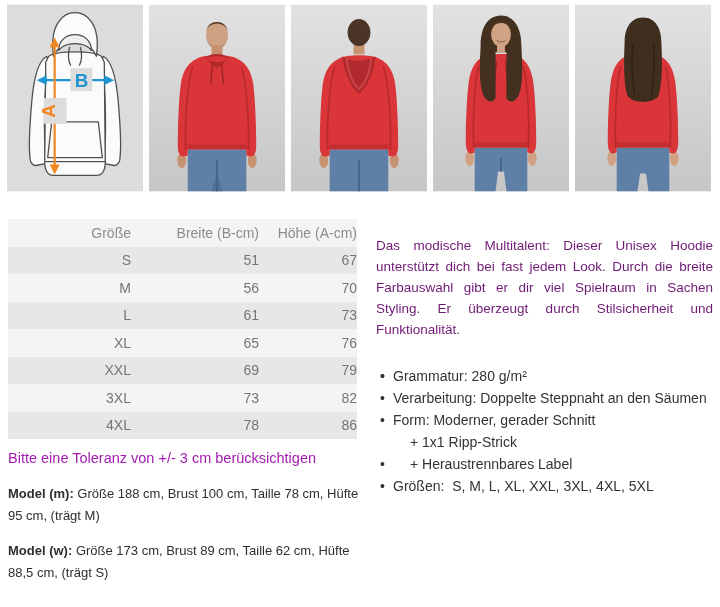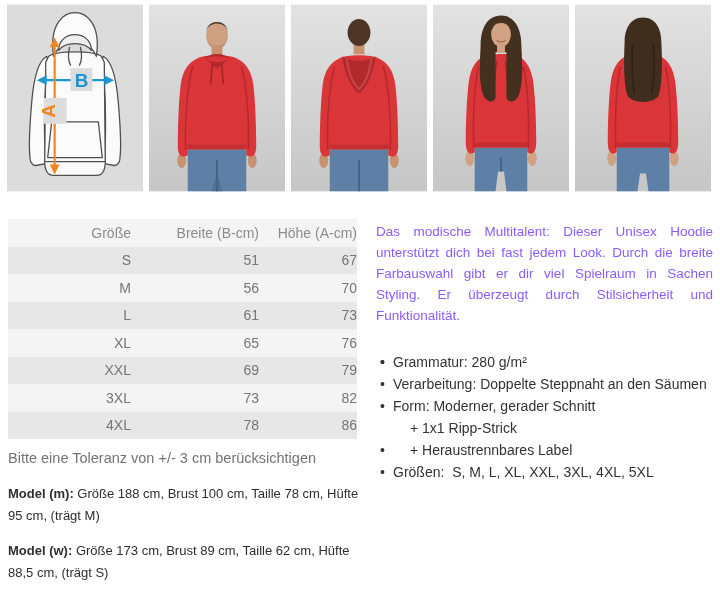--- a/index.html
+++ b/index.html
@@ -25,27 +25,27 @@
   table.size-table col.c3{width:98px;}
   table.size-table th,table.size-table td{
     height:27.5px;padding:0;text-align:right;font-weight:normal;vertical-align:middle;
   }
   table.size-table th:first-child,table.size-table td:first-child{padding-left:29px;}
   table.size-table thead tr{background:var(--table-row-light,#f4f4f4);color:#8c8c8c;}
   table.size-table tbody tr{color:#757575;}
   table.size-table tbody tr:nth-child(odd){background:var(--table-row-dark,#e7e7e7);}
   table.size-table tbody tr:nth-child(even){background:var(--table-row-light,#f4f4f4);}
 
-  .tolerance-note{margin-top:9px;font-size:14.5px;color:#737373;line-height:20px;}
+  .tolerance-note{margin-top:9px;font-size:14.5px;color:#a21caf;line-height:20px;}
   .model-note{font-size:13px;color:#2e2e2e;line-height:22px;width:360px;}
   .model-note b{font-weight:bold;}
 
   
   .description{
-    font-size:13.5px;line-height:21px;color:#8b5cf6;text-align:justify;margin:2px 0 0 0;
+    font-size:13.5px;line-height:21px;color:#701a75;text-align:justify;margin:16px 0 0 0;
   }
   ul.features{list-style:none;margin:25px 0 0 0;padding:0 0 0 4px;font-size:14px;color:#333;}
   ul.features li{position:relative;padding-left:13px;line-height:22px;}
   ul.features li .bullet-dot{position:absolute;left:0;top:0;color:#333;}
   .bullet-text{white-space:pre-wrap;}
   .bullet-sub{padding-left:17px;line-height:22px;white-space:pre-wrap;}
 </style>
 </head>
 <body>
 

